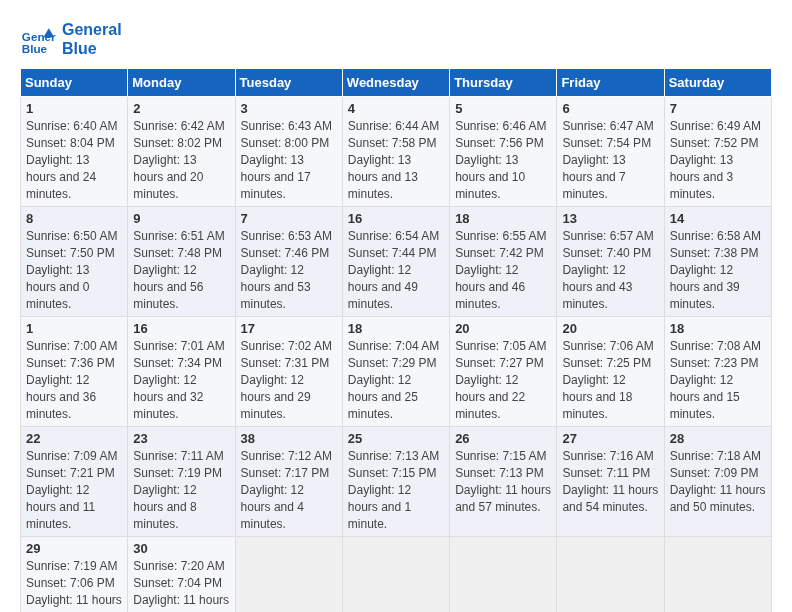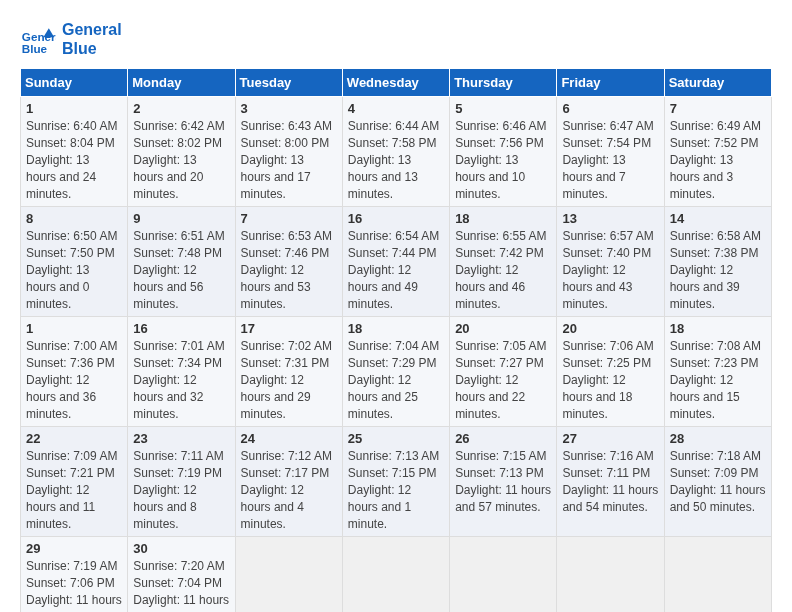--- a/index.html
+++ b/index.html
@@ -204,21 +204,21 @@
       <tr>
         <td>
           <span class="day-num">22</span>
           <div class="day-info">Sunrise: 7:09 AM<br>Sunset: 7:21 PM<br>Daylight: 12 hours and 11 minutes.</div>
         </td>
         <td>
           <span class="day-num">23</span>
           <div class="day-info">Sunrise: 7:11 AM<br>Sunset: 7:19 PM<br>Daylight: 12 hours and 8 minutes.</div>
         </td>
         <td>
-          <span class="day-num">24</span>
+          <span class="day-num">38</span>
           <div class="day-info">Sunrise: 7:12 AM<br>Sunset: 7:17 PM<br>Daylight: 12 hours and 4 minutes.</div>
         </td>
         <td>
           <span class="day-num">25</span>
           <div class="day-info">Sunrise: 7:13 AM<br>Sunset: 7:15 PM<br>Daylight: 12 hours and 1 minute.</div>
         </td>
         <td>
           <span class="day-num">26</span>
           <div class="day-info">Sunrise: 7:15 AM<br>Sunset: 7:13 PM<br>Daylight: 11 hours and 57 minutes.</div>
         </td>

